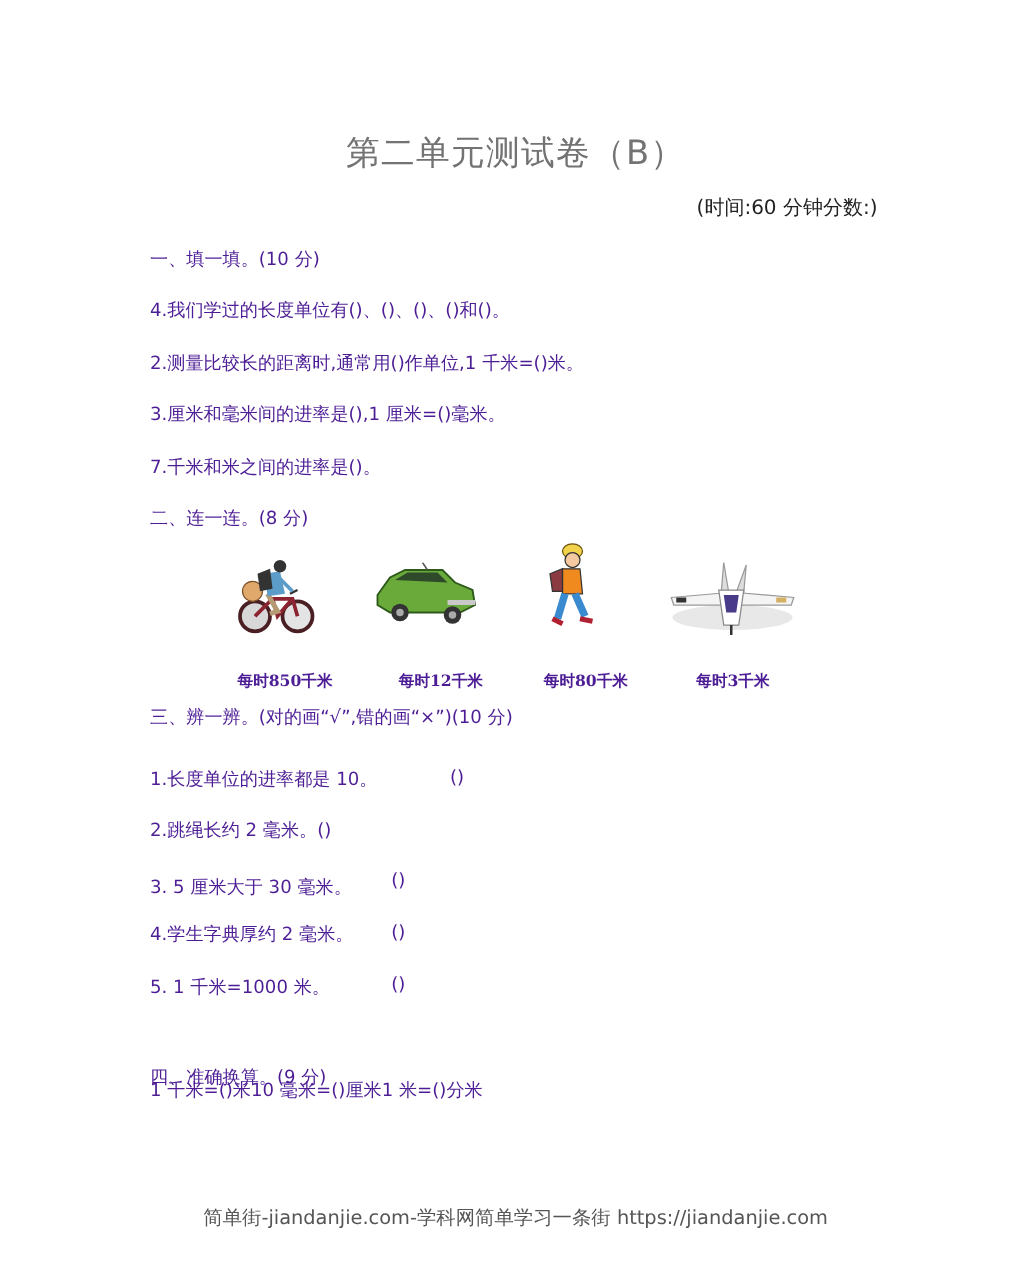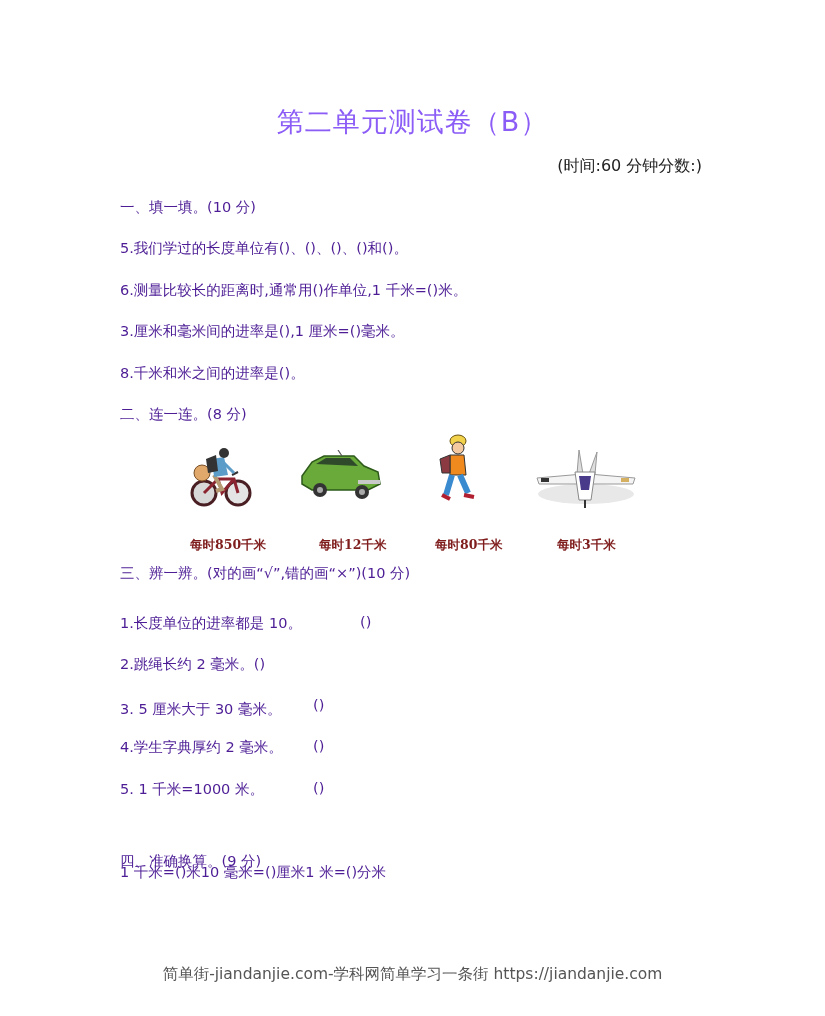--- a/index.html
+++ b/index.html
@@ -2,38 +2,38 @@
 <html><head>
 <meta charset="utf-8">
 <style>
   html, body { margin: 0; padding: 0; background: #ffffff; }
   body {
     width: 825px; height: 1016px; position: relative; overflow: hidden;
     font-family: "DejaVu Sans", "Liberation Sans", sans-serif;
     color: #1a1a1a;
   }
   .abs { position: absolute; white-space: nowrap; }
-  .title { left: 0; width: 825px; top: 104px; text-align: center; font-size: 27px; letter-spacing: 1px; color: #8b5cf6; }
+  .title { left: 0; width: 825px; top: 104px; text-align: center; font-size: 27px; letter-spacing: 1px; color: #737373; }
   .meta { right: 123px; top: 156px; font-size: 16px; color: #222; }
   .line { left: 120px; font-size: 14.5px; color: #4c1d95; }
   .pic { position: absolute; }
-  .caption { position: absolute; font-family: "DejaVu Serif", "Liberation Serif", serif; font-size: 12.5px; font-weight: bold; color: #7f1d1d; white-space: nowrap; }
+  .caption { position: absolute; font-family: "DejaVu Serif", "Liberation Serif", serif; font-size: 12.5px; font-weight: bold; color: #4c1d95; white-space: nowrap; }
   .footer { left: 0; width: 825px; top: 964px; text-align: center; font-size: 15.5px; color: #555; }
 </style>
 </head>
 <body>
 
 <div class="abs title">第二单元测试卷（B）</div>
 <div class="abs meta">(时间:60 分钟分数:)</div>
 
 <div class="abs line" style="top:198px">一、填一填。(10 分)</div>
-<div class="abs line" style="top:239px">5.我们学过的长度单位有()、()、()、()和()。</div>
-<div class="abs line" style="top:281px">6.测量比较长的距离时,通常用()作单位,1 千米=()米。</div>
+<div class="abs line" style="top:239px">4.我们学过的长度单位有()、()、()、()和()。</div>
+<div class="abs line" style="top:281px">2.测量比较长的距离时,通常用()作单位,1 千米=()米。</div>
 <div class="abs line" style="top:322px">3.厘米和毫米间的进率是(),1 厘米=()毫米。</div>
-<div class="abs line" style="top:364px">8.千米和米之间的进率是()。</div>
+<div class="abs line" style="top:364px">7.千米和米之间的进率是()。</div>
 
 <div class="abs line" style="top:405px">二、连一连。(8 分)</div>
 
 <div class="pic" style="left:188px; top:445px; width:66px; height:62px;">
   <svg width="66" height="62" viewBox="0 0 66 62">
     <circle cx="16" cy="48" r="12" fill="#d8d8d8" stroke="#4a1f24" stroke-width="3"></circle>
     <circle cx="50" cy="48" r="12" fill="#e4e4e4" stroke="#4a1f24" stroke-width="3"></circle>
     <path d="M16 48 L30 34 L46 34 L50 48 M30 34 L34 48 L46 34" fill="none" stroke="#8b2430" stroke-width="3"></path>
     <path d="M44 30 L50 27" stroke="#333" stroke-width="2"></path>
     <circle cx="14" cy="28" r="8" fill="#e0a86a" stroke="#7a5028" stroke-width="1"></circle>

